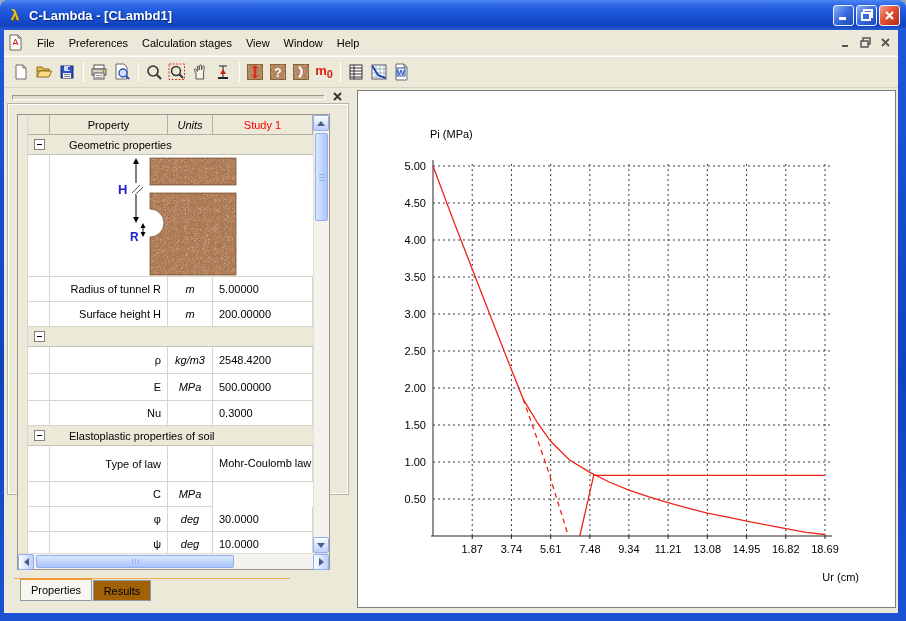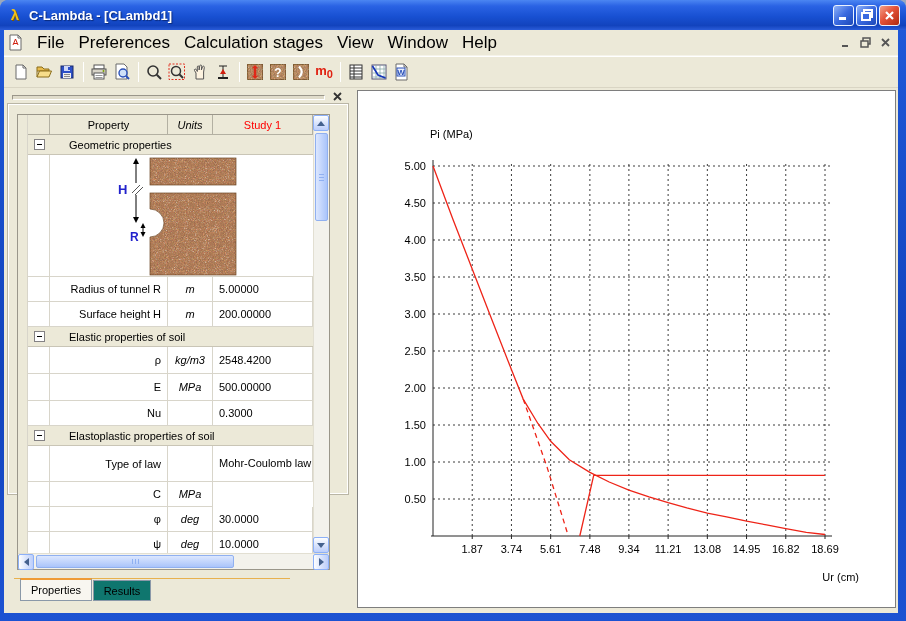--- a/index.html
+++ b/index.html
@@ -15,21 +15,21 @@
   .wtitle{color:#fff;font-weight:bold;font-size:13px;margin-left:5px;flex:1;
     text-shadow:1px 1px 1px #0a2a7a;white-space:nowrap;}
   .wbtns{display:flex;gap:2px;}
   .wbtn{width:21px;height:21px;border-radius:3px;border:1px solid #eaf2ff;display:flex;align-items:center;
     justify-content:center;}
   .wbtn.blue{background:linear-gradient(135deg,#8fb2f8 0%,#3a6ae0 50%,#1c48b8 100%);}
   .wbtn.red{background:linear-gradient(135deg,#f3a088 0%,#e35238 45%,#b02a10 100%);}
   
   .inner{position:absolute;left:4px;top:30px;right:8px;bottom:8px;background:#ece9d8;overflow:hidden;}
   .menubar{position:absolute;left:0;top:0;right:0;height:26px;background:#ece9d8;display:flex;
-    align-items:center;font-size:17px;border-bottom:1px solid #f6f4ea;}
+    align-items:center;font-size:11px;border-bottom:1px solid #f6f4ea;}
   .mdi-doc{width:17px;height:17px;margin:0 6px 0 3px;}
   .mitem{padding:3px 7px;color:#000;}
   .mdictrls{margin-left:auto;display:flex;gap:3px;margin-right:4px;}
   .mdibtn{width:17px;height:15px;display:flex;align-items:center;justify-content:center;}
   .toolbar{position:absolute;left:0;top:26px;right:0;height:32px;display:flex;align-items:center;
     padding-left:6px;background:#ece9d8;border-bottom:1px solid #d9d5c4;border-top:1px solid #fff;}
   .tbtn{width:22px;height:22px;display:flex;align-items:center;justify-content:center;margin-right:1px;}
   .tsep{width:1px;height:20px;background:#b9b5a5;border-right:1px solid #fff;margin:0 4px;}
   .m0txt{color:#e02010;font-weight:bold;font-size:13px;line-height:12px;}
   .m0txt .sub{font-size:11px;vertical-align:-3px;}
@@ -80,21 +80,21 @@
   .gripmarks{position:absolute;left:3px;right:3px;top:50%;height:1px;background:#8fb0f2;
     box-shadow:0 -3px 0 #8fb0f2,0 3px 0 #8fb0f2;}
   .hthumb .gripmarks{left:50%;top:3px;bottom:3px;height:auto;width:1px;
     box-shadow:-3px 0 0 #8fb0f2,3px 0 0 #8fb0f2;}
   
   .tabstrip{position:absolute;left:4px;top:548px;width:340px;height:26px;}
   .tabaccent{position:absolute;left:6px;top:0;width:276px;height:1px;background:#e8b14e;}
   .tab{position:absolute;font-size:11px;display:flex;align-items:center;justify-content:center;
     border:1px solid #8a98a8;background:#ece9d8;}
   .tab.active{left:12px;top:0;width:72px;height:23px;background:#f8f6f0;border-top:2px solid #ef9b34;z-index:2;}
-  .tab.inactive{left:85px;top:2px;width:58px;height:21px;background:#0f766e;}
+  .tab.inactive{left:85px;top:2px;width:58px;height:21px;background:#a16207;}
   
   .mdi{position:absolute;left:353px;top:60px;width:539px;height:518px;background:#fff;border:1px solid #7e7e7e;}
   svg text{font-family:"Liberation Sans",sans-serif;font-size:11px;fill:#000;}
   .grid{stroke:#3c3c3c;stroke-width:1;stroke-dasharray:2 3;fill:none;}
   .axis{stroke:#242424;stroke-width:1;fill:none;}
   .ytick{text-anchor:end;}
   .xtick{text-anchor:middle;}
 </style>
 </head>
 <body>
@@ -347,21 +347,20 @@
             <div class="cexp"></div>
             <div class="cprop">Surface height H</div>
             <div class="cunit">m</div>
             <div class="cval">200.00000</div>
           </div>
 
           <div class="rgroup">
             <div class="cexp">
                 <span class="minusbox"></span>
               </div>
-            <div class="glabel">Elastic properties of soil</div>
           </div>
 
           <div class="trow h27">
             <div class="cexp"></div>
             <div class="cprop">ρ</div>
             <div class="cunit">kg/m3</div>
             <div class="cval">2548.4200</div>
           </div>
           <div class="trow h27">
             <div class="cexp"></div>

